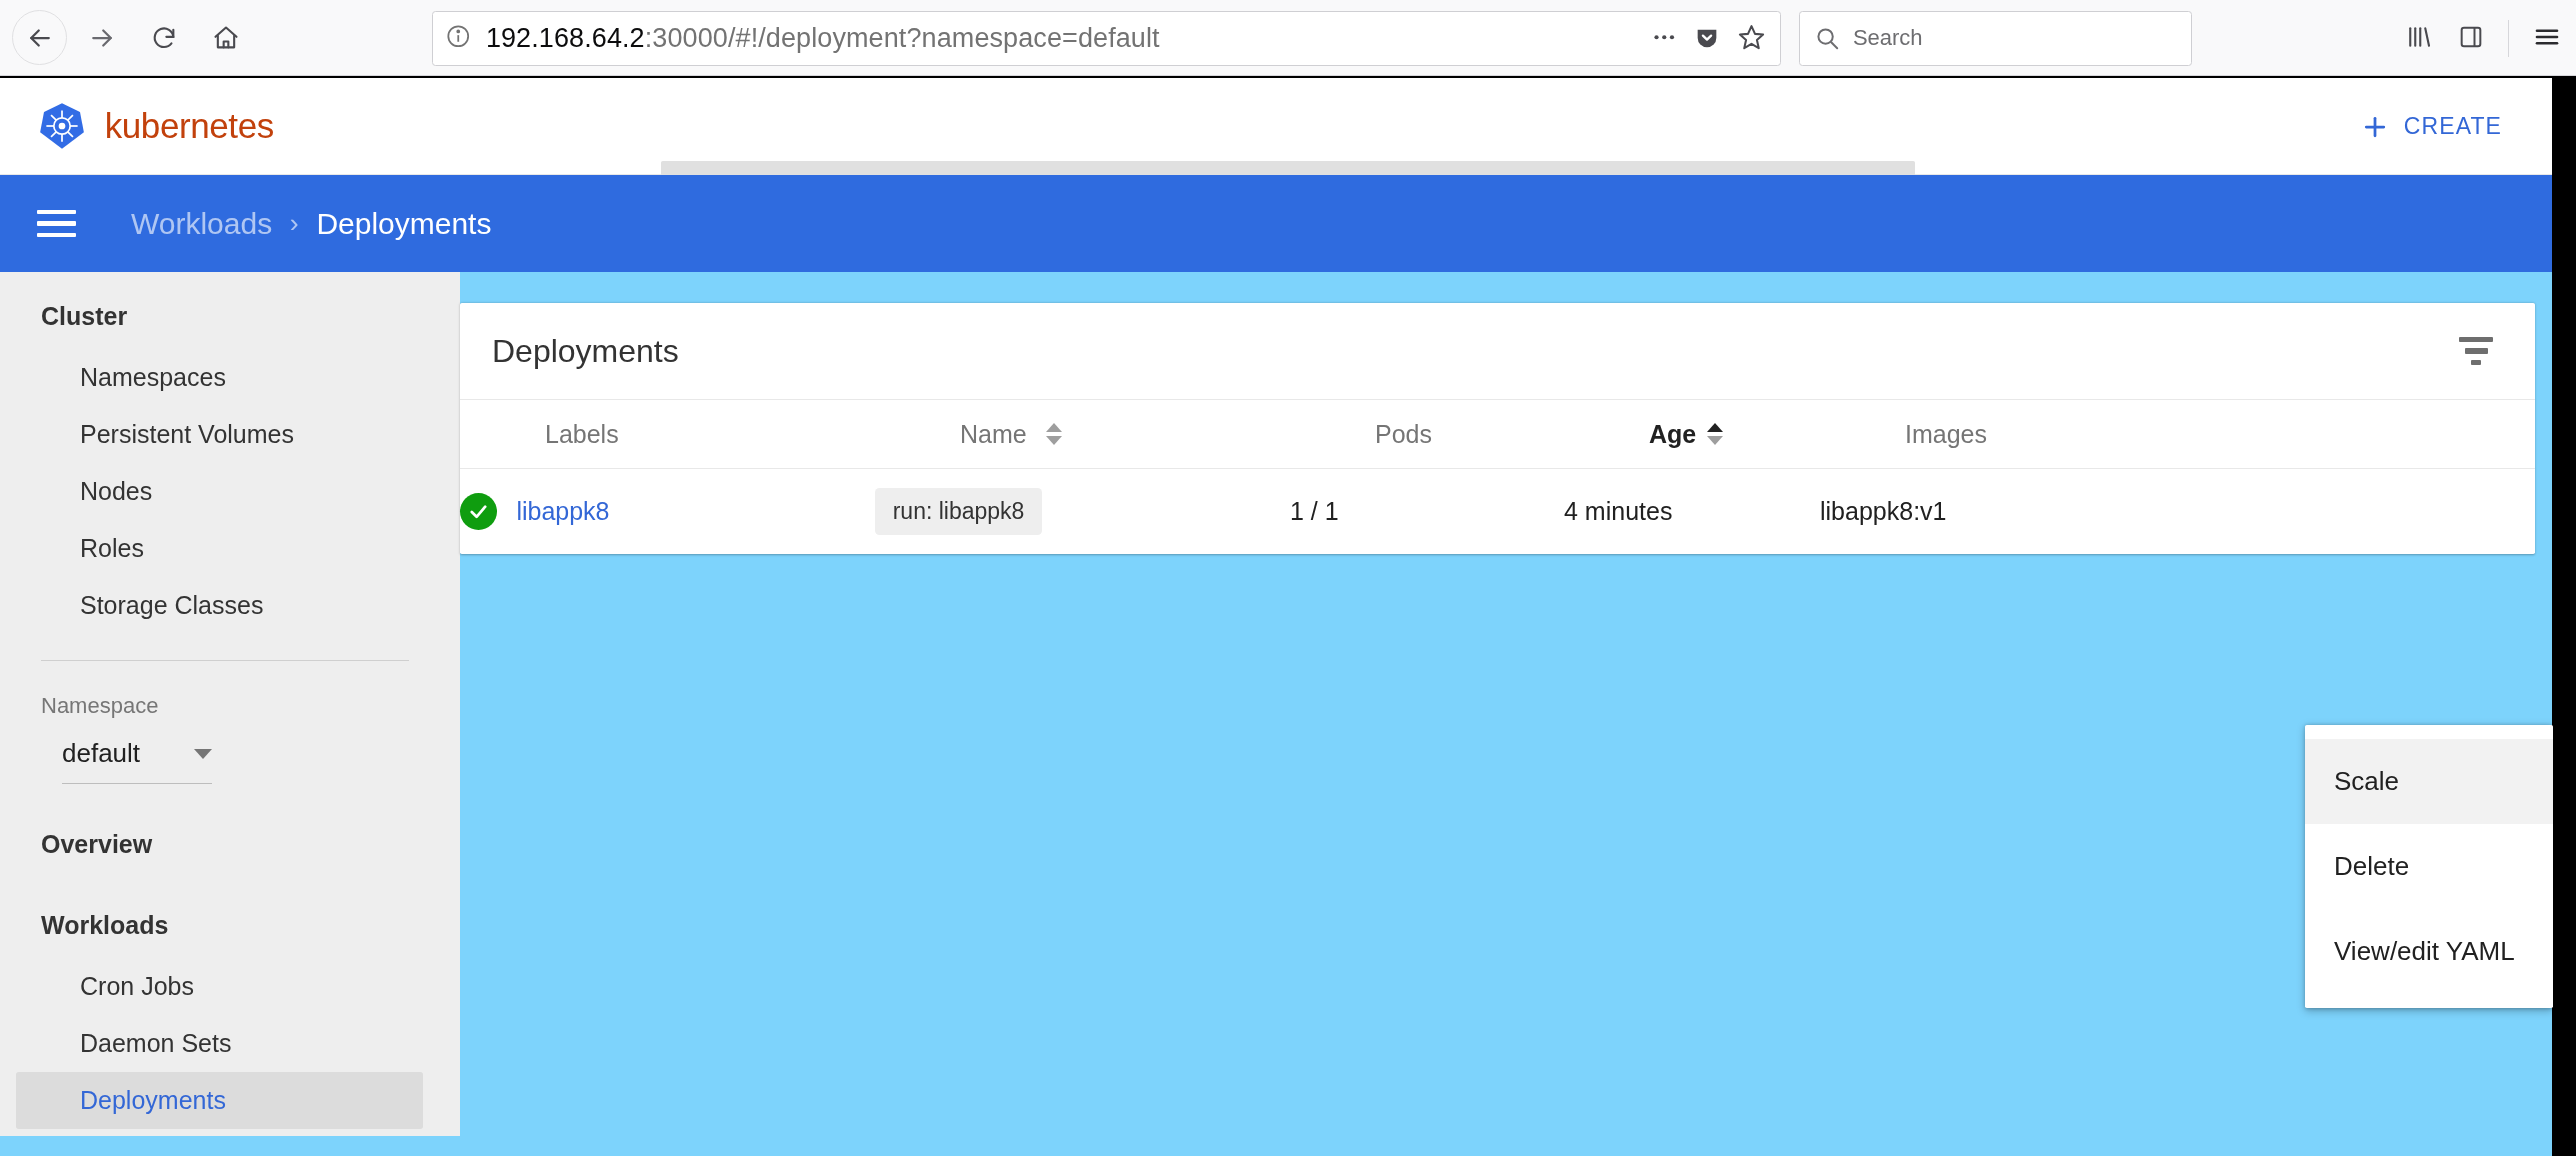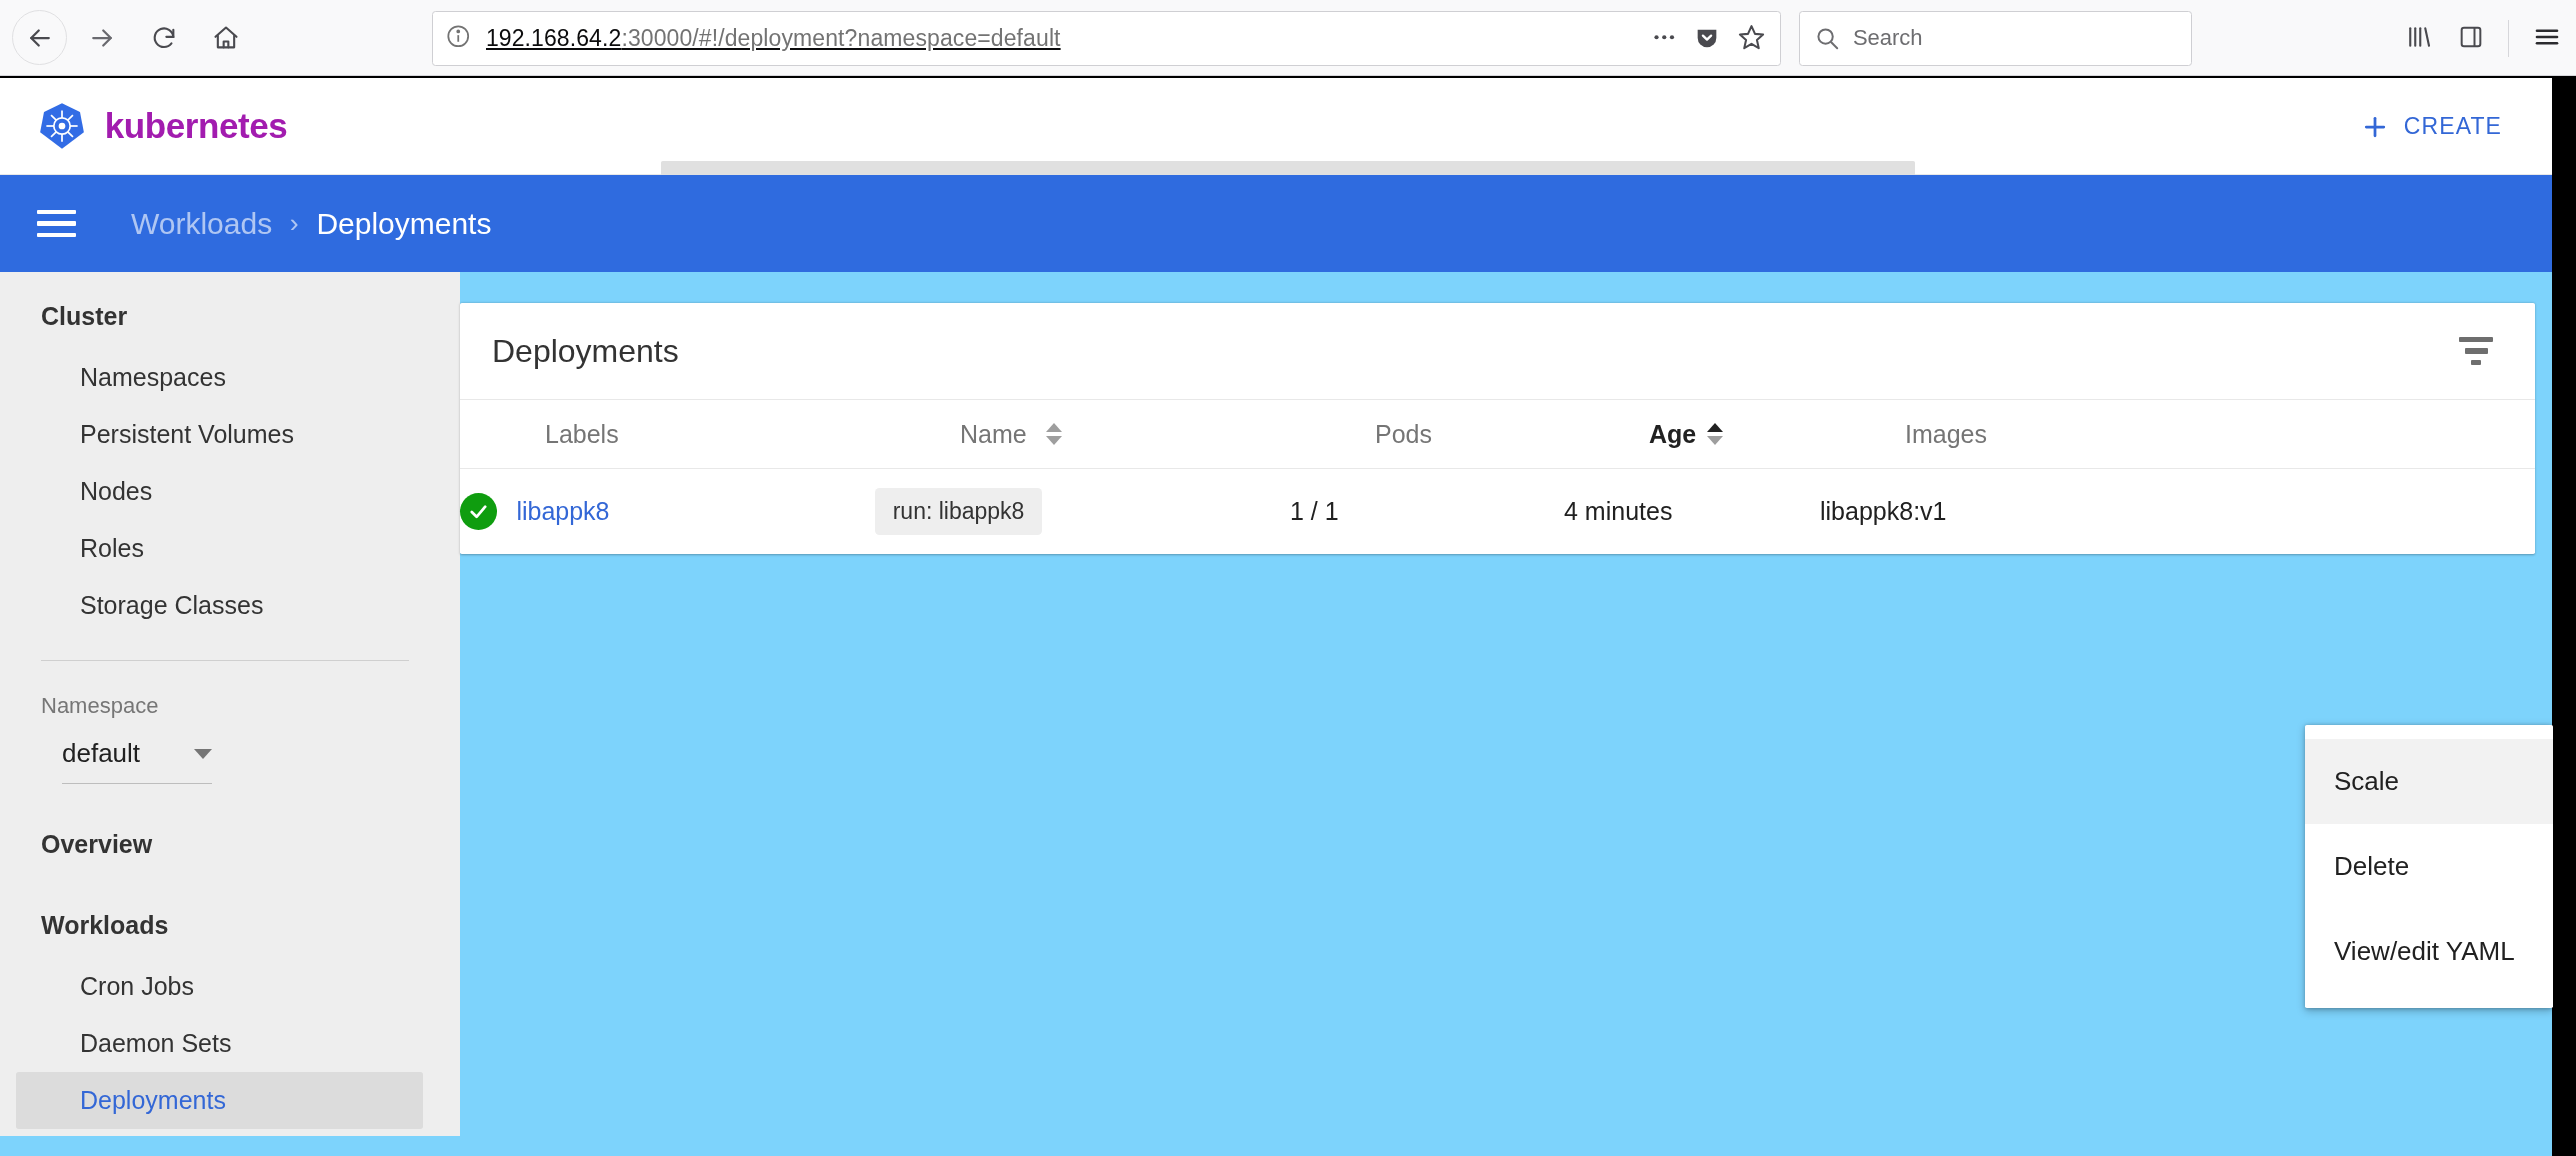--- a/index.html
+++ b/index.html
@@ -32,24 +32,23 @@
     position: absolute; left: 432px; top: 10.6px;
     width: 1349px; height: 55px;
     background: #ffffff;
     border: 0.9px solid #cfcfd3;
     border-radius: 3.5px;
     display: flex; align-items: center;
     padding: 0 12.4px;
   }
   .url-info-icon { margin-right: 14px; flex: 0 0 auto; }
   .url-text {
-    font-size: 23px; color: #0c0c0d;
+    font-size: 27px; color: #0c0c0d;
     white-space: nowrap; overflow: hidden;
     letter-spacing: 0.1px;
-    text-decoration: underline;
   }
   .url-text .url-dim { color: #737373; }
   .url-actions {
     position: absolute; right: 14px; top: 0; height: 55px;
     display: flex; align-items: center; gap: 16px;
   }
 
   .browser-search {
     position: absolute; left: 1799px; top: 10.6px;
     width: 393px; height: 55px;
@@ -71,21 +70,21 @@
   
   .k8s-topbar {
     position: absolute; top: 78px; left: 0;
     width: 2552px; height: 97px;
     background: #ffffff;
     display: flex; align-items: center;
     border-bottom: 0.9px solid #e8e8e8;
   }
   .k8s-logo-area { display: flex; align-items: center; padding-left: 37px; gap: 17.7px; }
   .k8s-wordmark {
-    font-size: 35px; color: #a21caf; font-weight: 700;
+    font-size: 35px; color: #c2410c; font-weight: 400;
     letter-spacing: -0.4px;
   }
   .k8s-search {
     position: absolute; left: 661px; top: 83px;
     width: 1254px; height: 62px;
     background: #e0e0e0;
     display: flex; align-items: center;
     padding: 0 32px;
     border-radius: 1.8px;
   }

